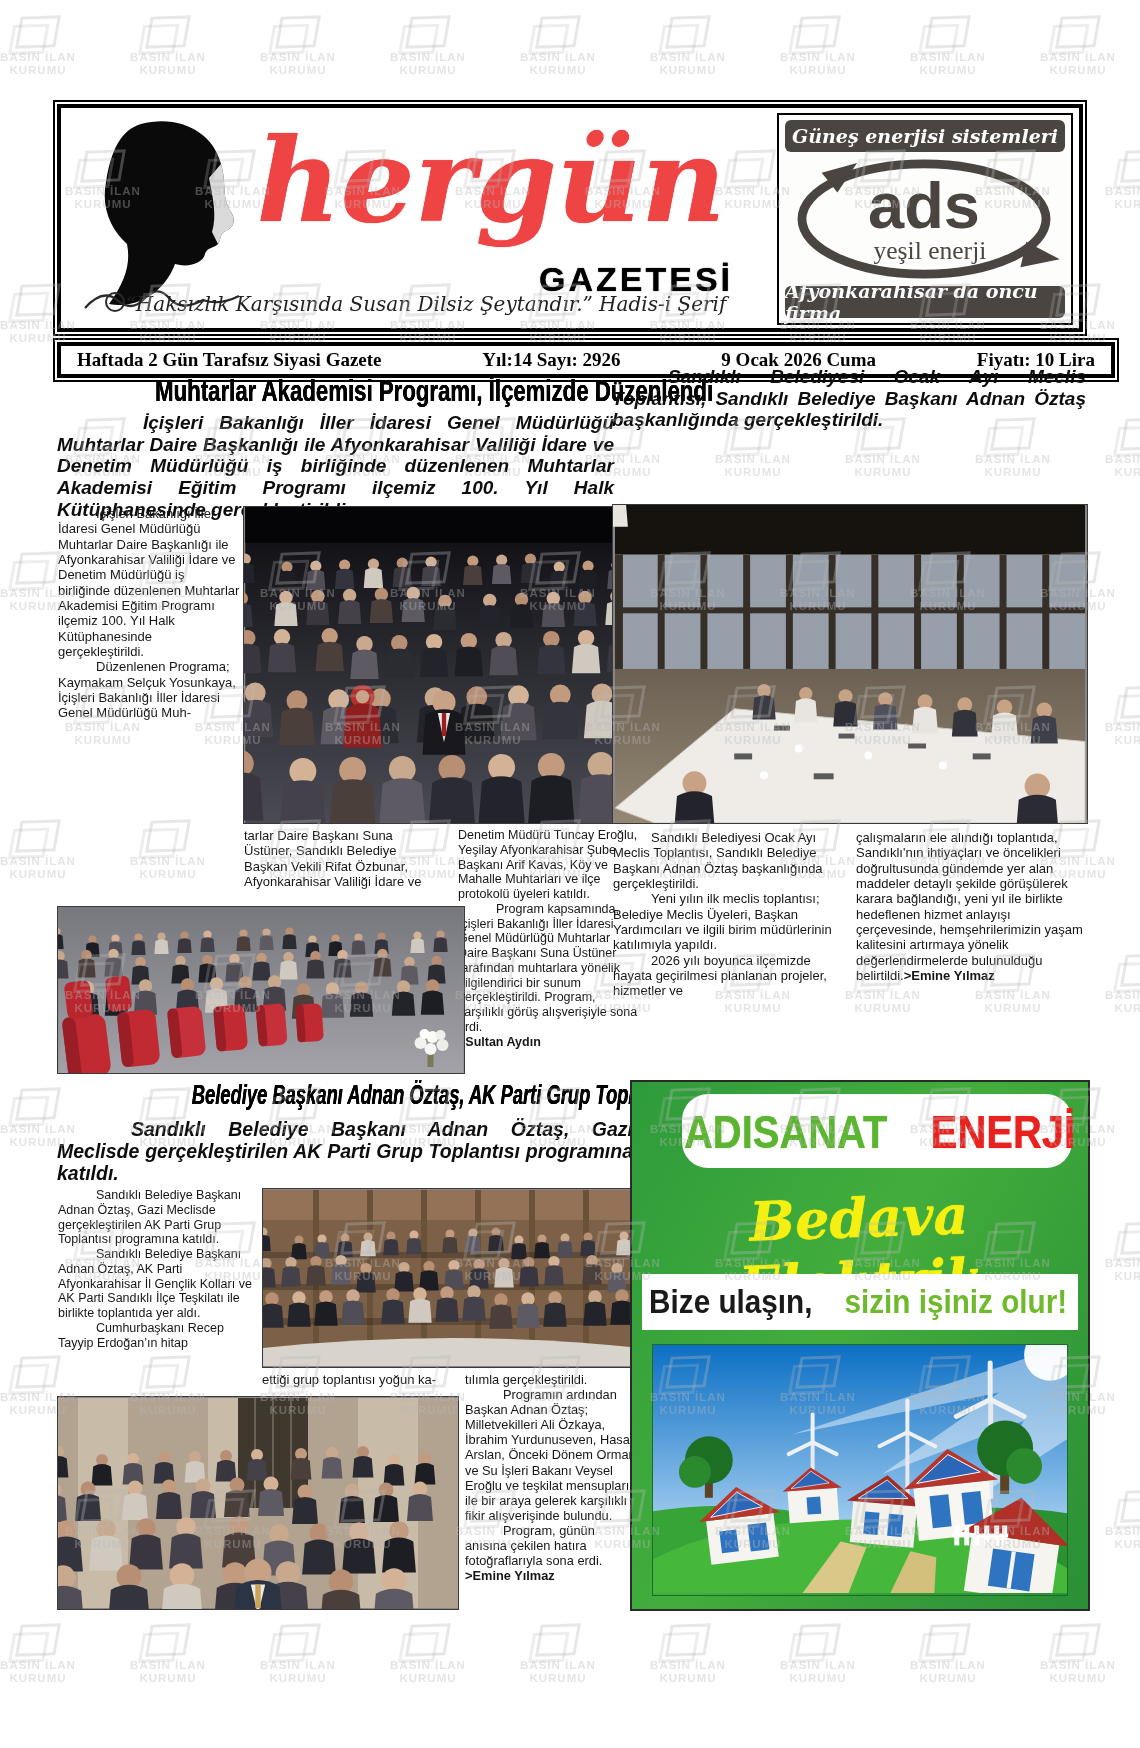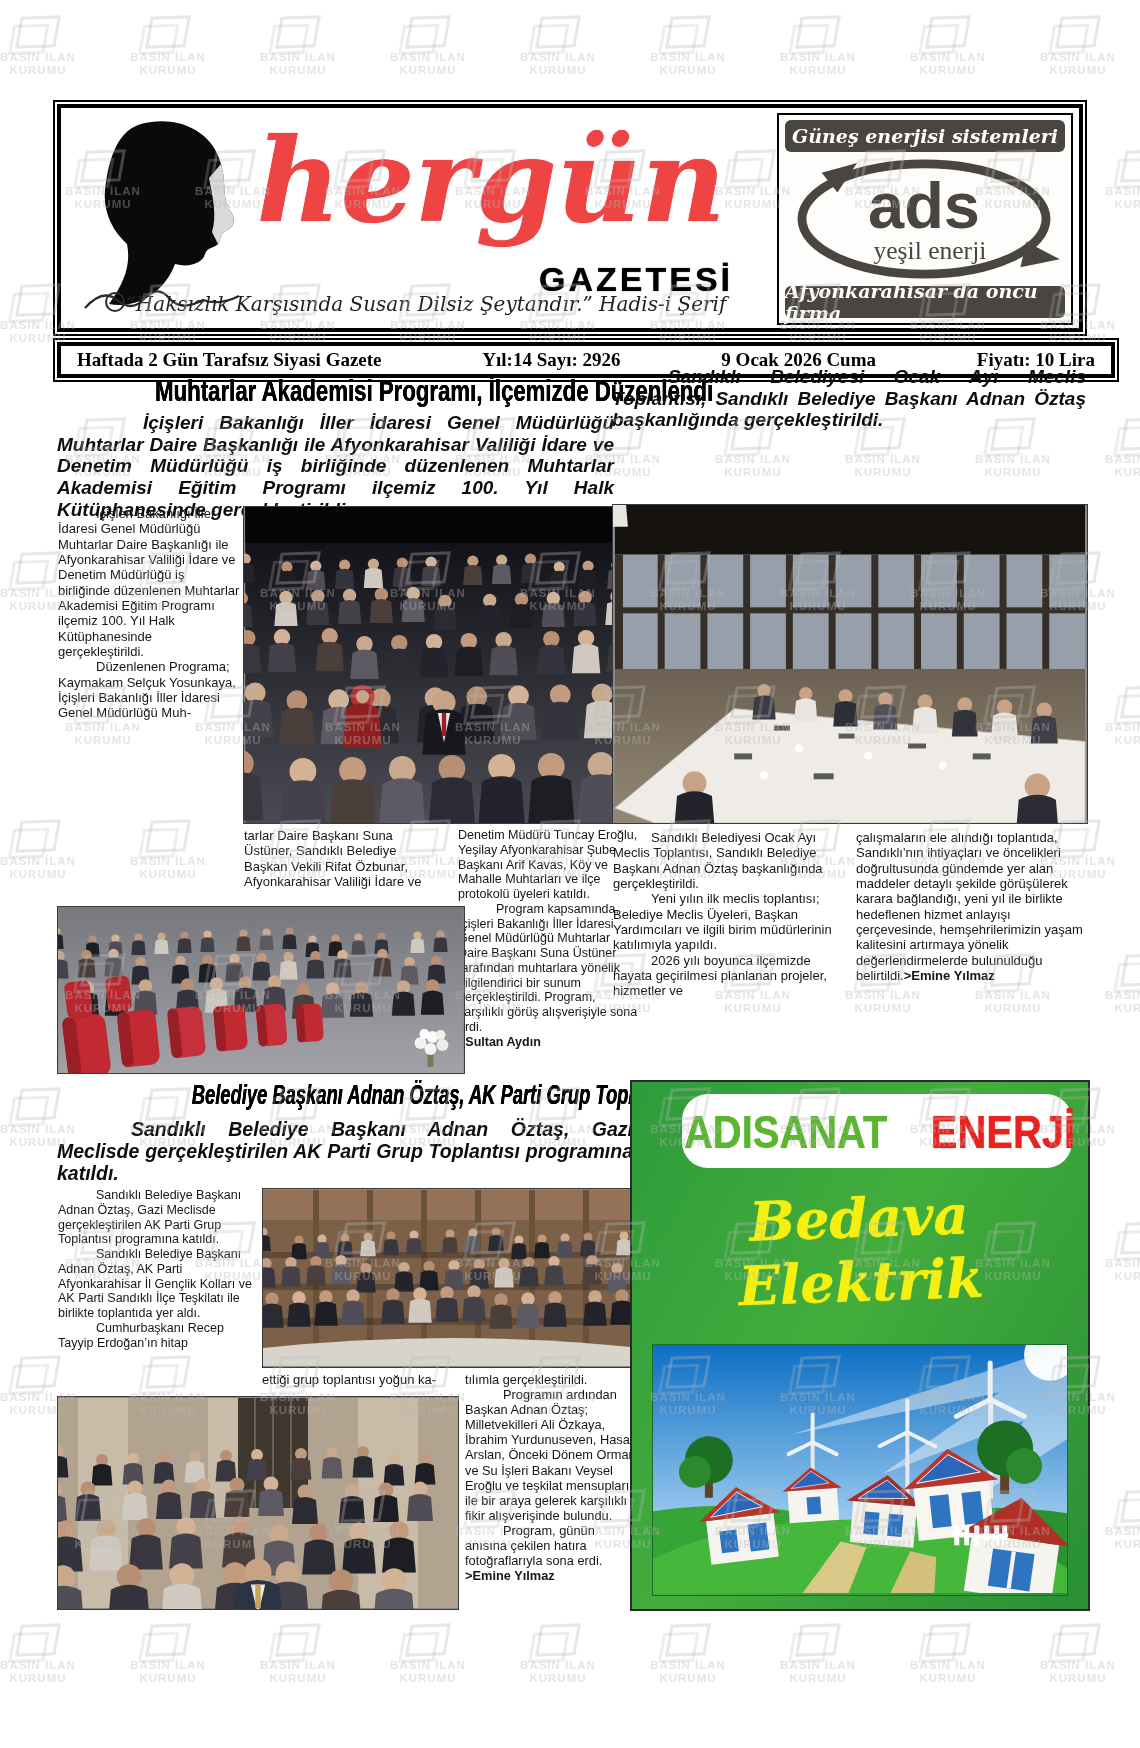--- a/index.html
+++ b/index.html
@@ -520,20 +520,24 @@
       </g>
     </svg>
   </figure>
 
   <div id="bottom-ad" class="abs">
     <div class="ba-band1">
       <span class="ba-brand" style="color:#5cb531">ADISANAT</span>
       <span class="ba-brand" style="color:#e8231f">ENERJİ</span>
     </div>
     <div class="ba-tag">Bedava Elektrik</div>
+    <div class="ba-band2">
+      <span class="cond" style="color:#1a1a1a;transform:scaleX(.9)">Bize ulaşın,</span>
+      <span class="cond" style="color:#6fba2c;transform:scaleX(.9)">sizin işiniz olur!</span>
+    </div>
     <figure class="ba-scene">
       <svg width="414" height="248" viewBox="0 0 415 250" preserveAspectRatio="none">
         <defs>
             <linearGradient id="skyg" x1="0" y1="0" x2="0" y2="1">
           <stop offset="0" stop-color="#0c6fc4"></stop>
               <stop offset="1" stop-color="#d8efff"></stop>
         </linearGradient>
           </defs>
         <rect width="415" height="250" fill="url(#skyg)"></rect>
         <g fill="#ffffff" opacity=".45">

